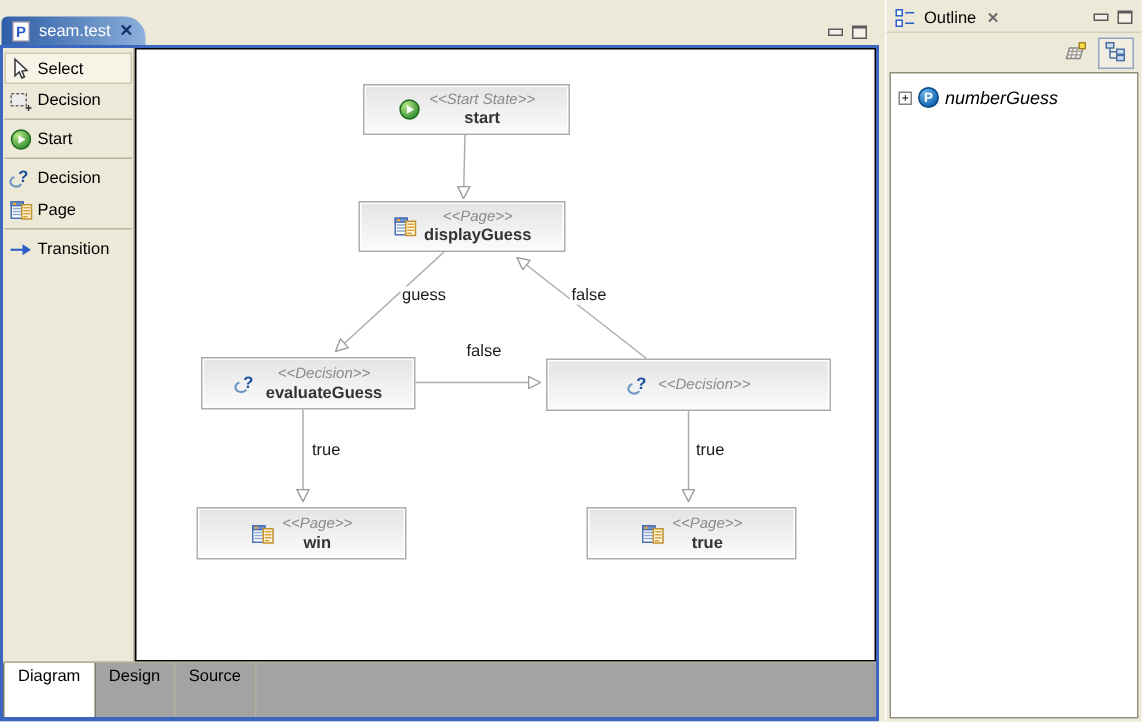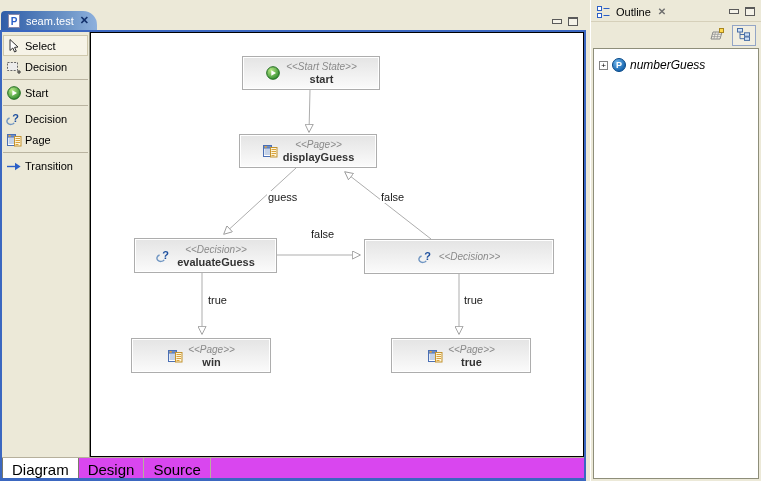--- a/index.html
+++ b/index.html
@@ -37,22 +37,22 @@
   .edges-svg { position:absolute; left:0; top:0; width:493px; height:435px; }
   .node { position:absolute; display:flex; align-items:center; justify-content:center; gap:5px;
     background:linear-gradient(to bottom,#e4e4e4,#fbfbfb);
     border:1px solid #adadad; box-shadow:inset 0 0 0 1px #fff; cursor:pointer; }
   .node .txt { display:flex; flex-direction:column; align-items:center; line-height:12px; }
   .stereo { font-style:italic; font-size:10px; color:#8a8a8a; }
   .nname { font-weight:bold; font-size:11px; color:#333; }
   .edge-label { position:absolute; font-size:11px; color:#1a1a1a; background:#fff; padding:0 1px; cursor:pointer; }
 
   
-  .bottom-tabs { height:21px; display:flex; align-items:stretch; background:#d946ef;
-    border-top:1px solid #b6b09c; font-size:15px; }
+  .bottom-tabs { height:37px; display:flex; align-items:stretch; background:#a3a3a3;
+    border-top:1px solid #b6b09c; font-size:11px; }
   .btab { padding:3px 9px 0 9px; color:#000; cursor:pointer; border-right:1px solid #b6b09c; }
   .btab.active { background:#fff; border:1px solid #7a7a6a; border-bottom:none; border-top:none; }
 
   
   .outline-view { flex:1; margin-left:4px; display:flex; flex-direction:column; background:#ece9d8;
     border-left:1px solid #fff; }
   .outline-titlebar { height:22px; display:flex; align-items:center; padding:2px 6px 0 5px; gap:4px;
     border-bottom:1px solid #d6d0ba; font-size:11px;text-align:center; }
   .outline-titlebar .vtitle { color:#000; }
   .outline-titlebar .close { color:#6d6d6d; font-size:10px; font-weight:bold; margin-left:3px; cursor:pointer; }

